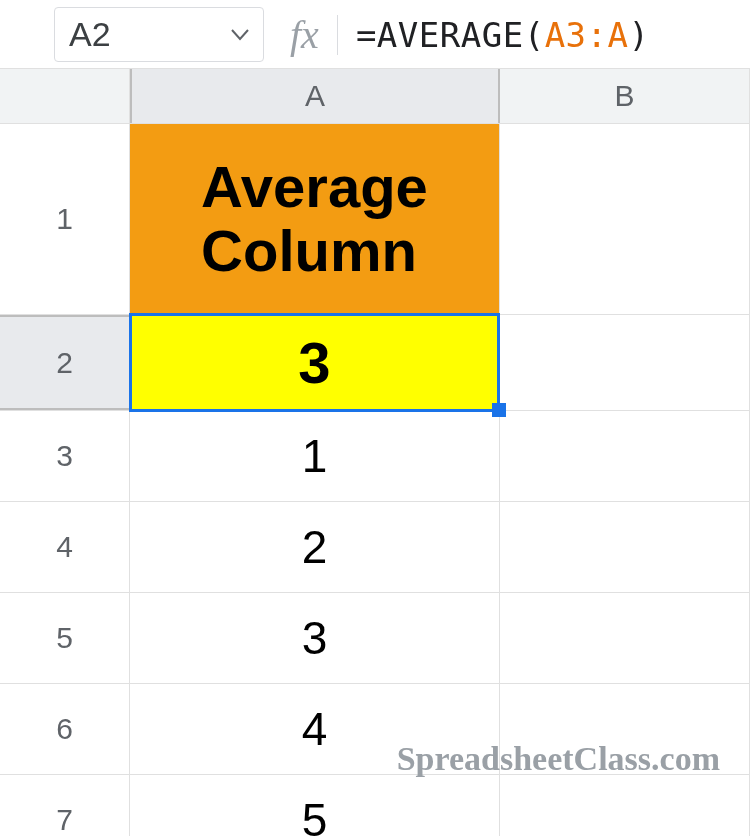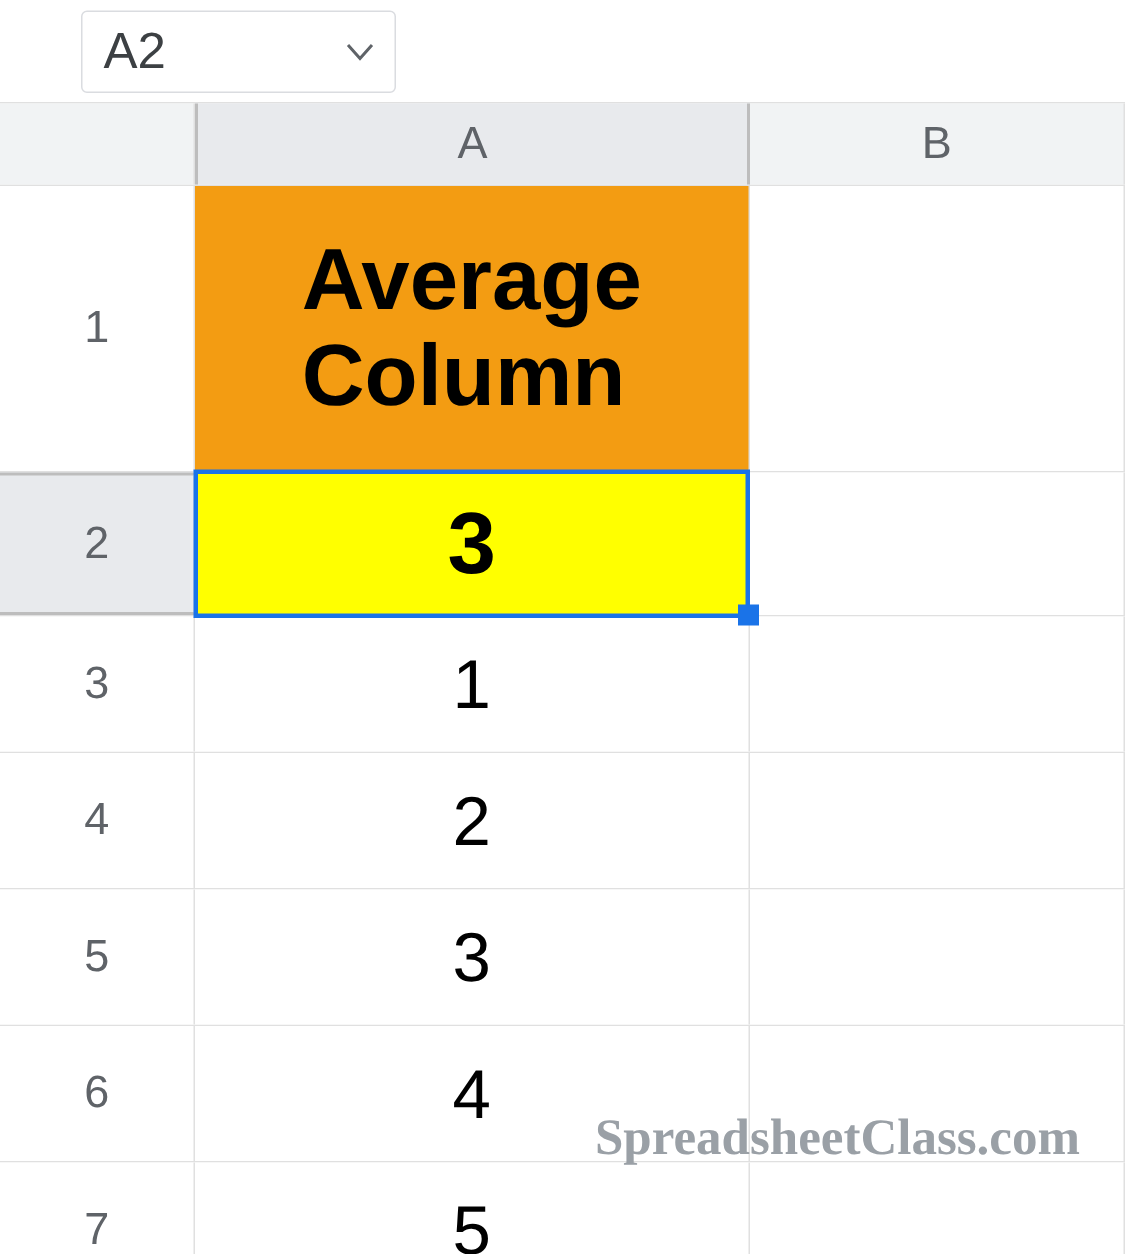--- a/index.html
+++ b/index.html
@@ -172,20 +172,27 @@
 
 <div class="topbar">
   <div class="name-box">
     <span class="cellref">A2</span>
     <span class="dd">
       <svg width="18" height="12" viewBox="0 0 18 12">
           <path d="M1 1 L9 10 L17 1" fill="none" stroke="#5f6368" stroke-width="2"></path>
         </svg>
     </span>
   </div>
+  <div class="fx">
+    <span class="fx-icon">fx</span>
+    <span class="vline"></span>
+    <span class="formula">
+      <span class="fn">=AVERAGE</span><span class="par">(</span><span class="rng">A3:A</span><span class="par">)</span>
+    </span>
+  </div>
 </div>
 
 <div class="grid">
   <div class="row header">
     <div class="rowhdr"></div>
     <div class="colhdr col-a active-col-hdr">A</div>
     <div class="colhdr col-b">B</div>
   </div>
 
   <div class="row">

